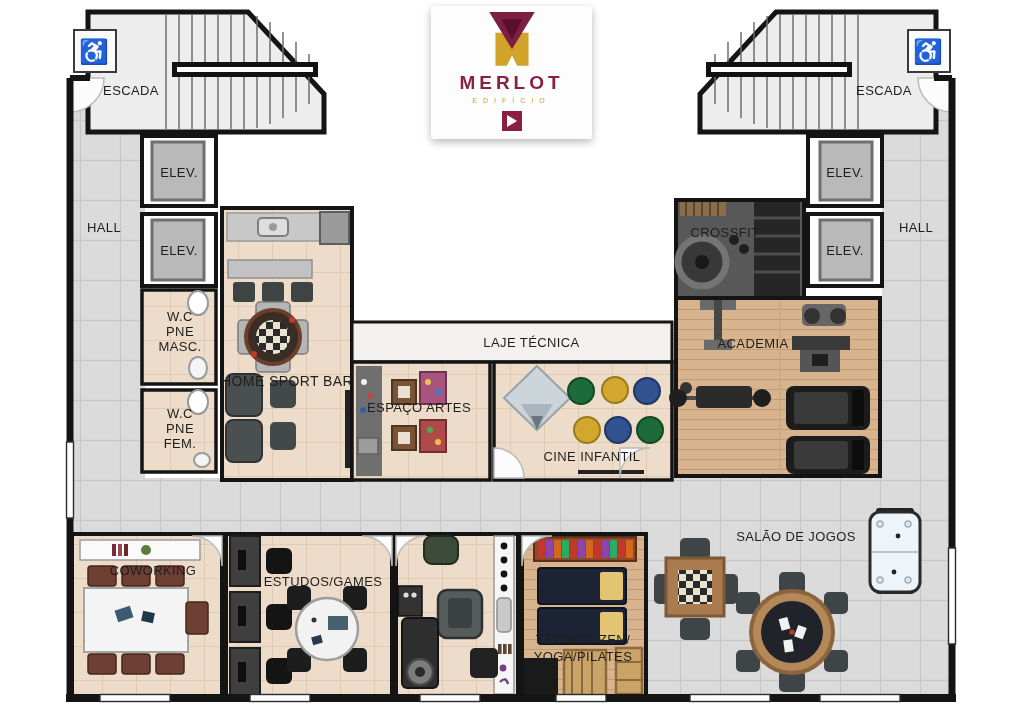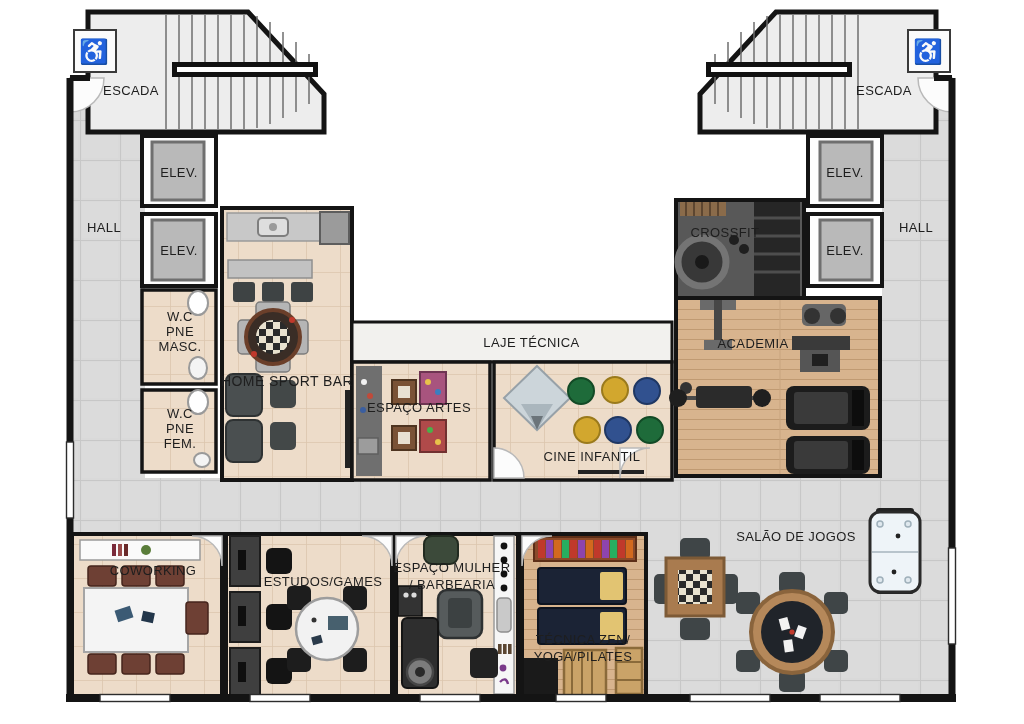--- a/index.html
+++ b/index.html
@@ -386,27 +386,37 @@
 
 <div class="lbl small" style="left:287px;top:381px;">HOME SPORT BAR</div>
 <div class="lbl" style="left:512px;top:342px;padding-left:39px;">LAJE TÉCNICA</div>
 <div class="lbl" style="left:415px;top:407px;padding-left:8px;">ESPAÇO ARTES</div>
 <div class="lbl" style="left:592px;top:456px;">CINE INFANTIL</div>
 <div class="lbl" style="left:725px;top:232px;">CROSSFIT</div>
 <div class="lbl" style="left:753px;top:343px;">ACADEMIA</div>
 <div class="lbl" style="left:153px;top:570px;text-align:center;">COWORKING</div>
 <div class="lbl" style="left:323px;top:581px;">ESTUDOS/GAMES</div>
 
-<div class="lbl" style="left:452px;top:576px;line-height:17px;">
-  <div>ESPAÇO MULHER</div>
-  <div>/ BARBEARIA</div>
-</div>
 <div class="lbl" style="left:583px;top:648px;line-height:17px;">
   <div>TÉCNICA ZEN/</div>
   <div>YOGA/PILATES</div>
 </div>
 <div class="lbl" style="left:796px;top:536px;">SALÃO DE JOGOS</div>
 
 <div class="lbl" style="left:95px;top:51px;font-size:24px;">♿</div>
 <div class="lbl" style="left:929px;top:51px;font-size:24px;">♿</div>
 
-
+<div id="logo-card">
+  <svg width="62" height="58" viewBox="0 0 60 56" style="position:static;margin-top:6px;">
+    <path d="M14,20 H46 V52 H35 L30,42 L25,52 H14 Z" fill="#d2a32b"></path>
+    <polygon points="8,0 52,0 30,36" fill="#7d1f3f"></polygon>
+    <polygon points="20,7 40,7 30,27" fill="#5a0f2c"></polygon>
+  </svg>
+  <div id="logo-title">MERLOT</div>
+  <div id="logo-sub">EDIFÍCIO</div>
+  <div id="logo-dmark">
+    <svg width="20" height="20" viewBox="0 0 20 20" style="position:static;">
+      <polygon points="5,4 15,10 5,16" fill="#ffffff"></polygon>
+    </svg>
+  </div>
 </div>
 
+</div>
+
 </body></html>

